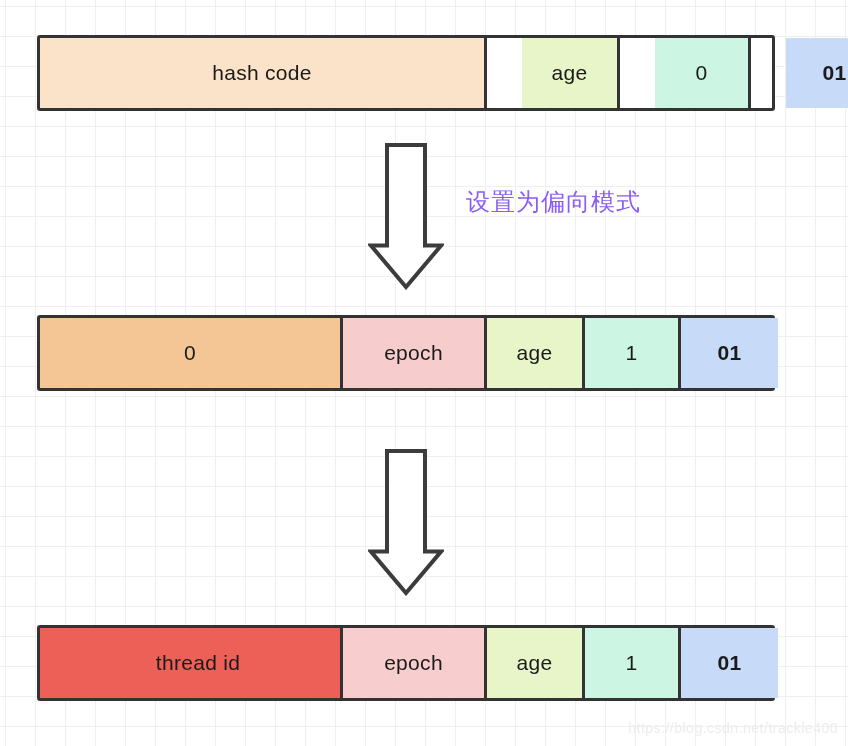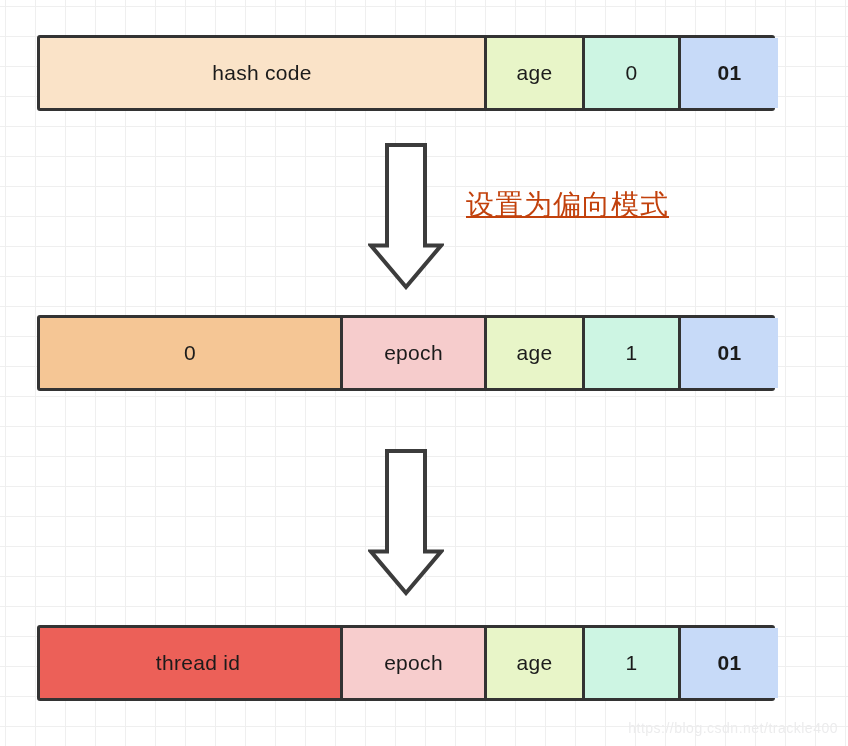--- a/index.html
+++ b/index.html
@@ -68,46 +68,45 @@
     border-right: none;
     font-weight: bold;
   }
 
   
   .arrow-shape {
     position: absolute;
   }
   .arrow-label {
     position: absolute;
-    font-size: 28px;
-    color: #c2410c;
+    font-size: 24px;
+    color: #8b5cf6;
     white-space: nowrap;
     letter-spacing: 1px;
-    text-decoration: underline;
   }
 
   
   #watermark {
     position: absolute;
     right: 10px;
     bottom: 10px;
     font-size: 14px;
     color: #ececed;
     letter-spacing: 0.5px;
     user-select: none;
     white-space: nowrap;
   }
 </style>
 </head>
 <body>
 
 <div id="grid-bg"></div>
 
 <div id="canvas">
-    <div class="word-row" style="left: 37px; top: 35px; width: 738px; height: 76px; border-color: rgb(51, 51, 51);">
+    <div class="word-row" style="left: 37px; top: 35px; width: 738px; height: 76px; border-color: rgb(51, 51, 51); gap: 35px;">
       <div class="word-cell" style="width: 447px; flex: 0 0 447px; background: rgb(250, 227, 200); border-right-color: rgb(51, 51, 51);">
         <span>hash code</span>
       </div>
       <div class="word-cell" style="width: 98px; flex: 0 0 98px; background: rgb(232, 245, 200); border-right-color: rgb(51, 51, 51);">
         <span>age</span>
       </div>
       <div class="word-cell" style="width: 96px; flex: 0 0 96px; background: rgb(205, 245, 227); border-right-color: rgb(51, 51, 51);">
         <span>0</span>
       </div>
       <div class="word-cell" style="width: 97px; flex: 0 0 97px; background: rgb(199, 218, 248); border-right-color: rgb(51, 51, 51);">

